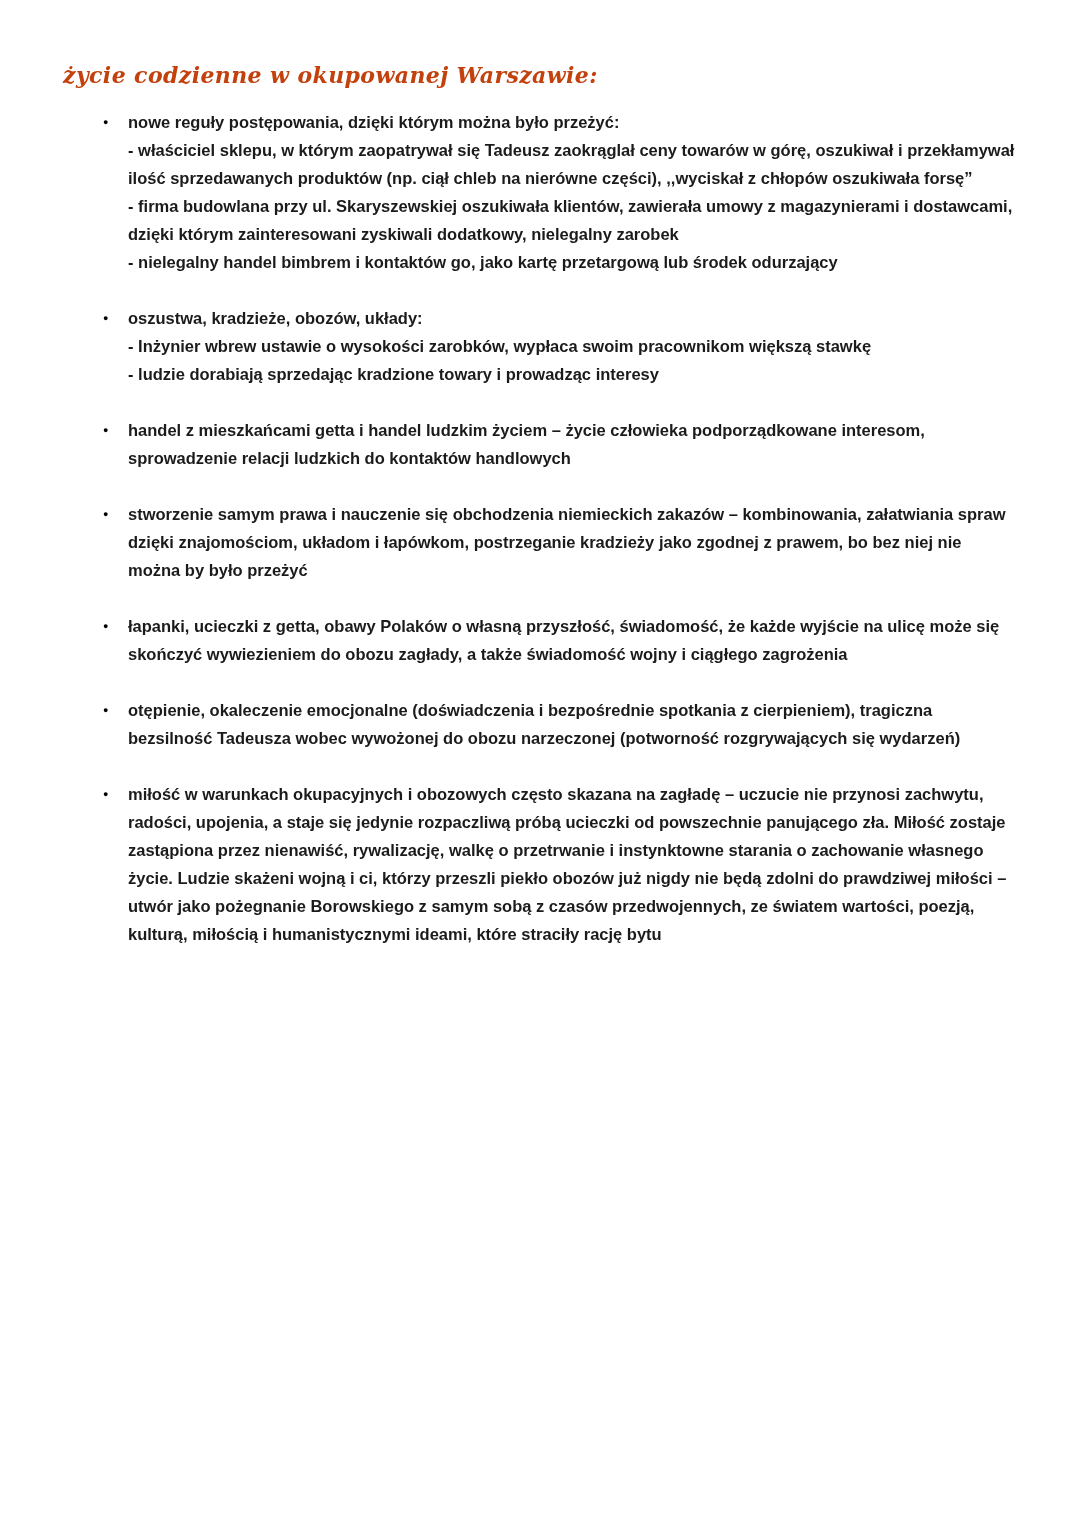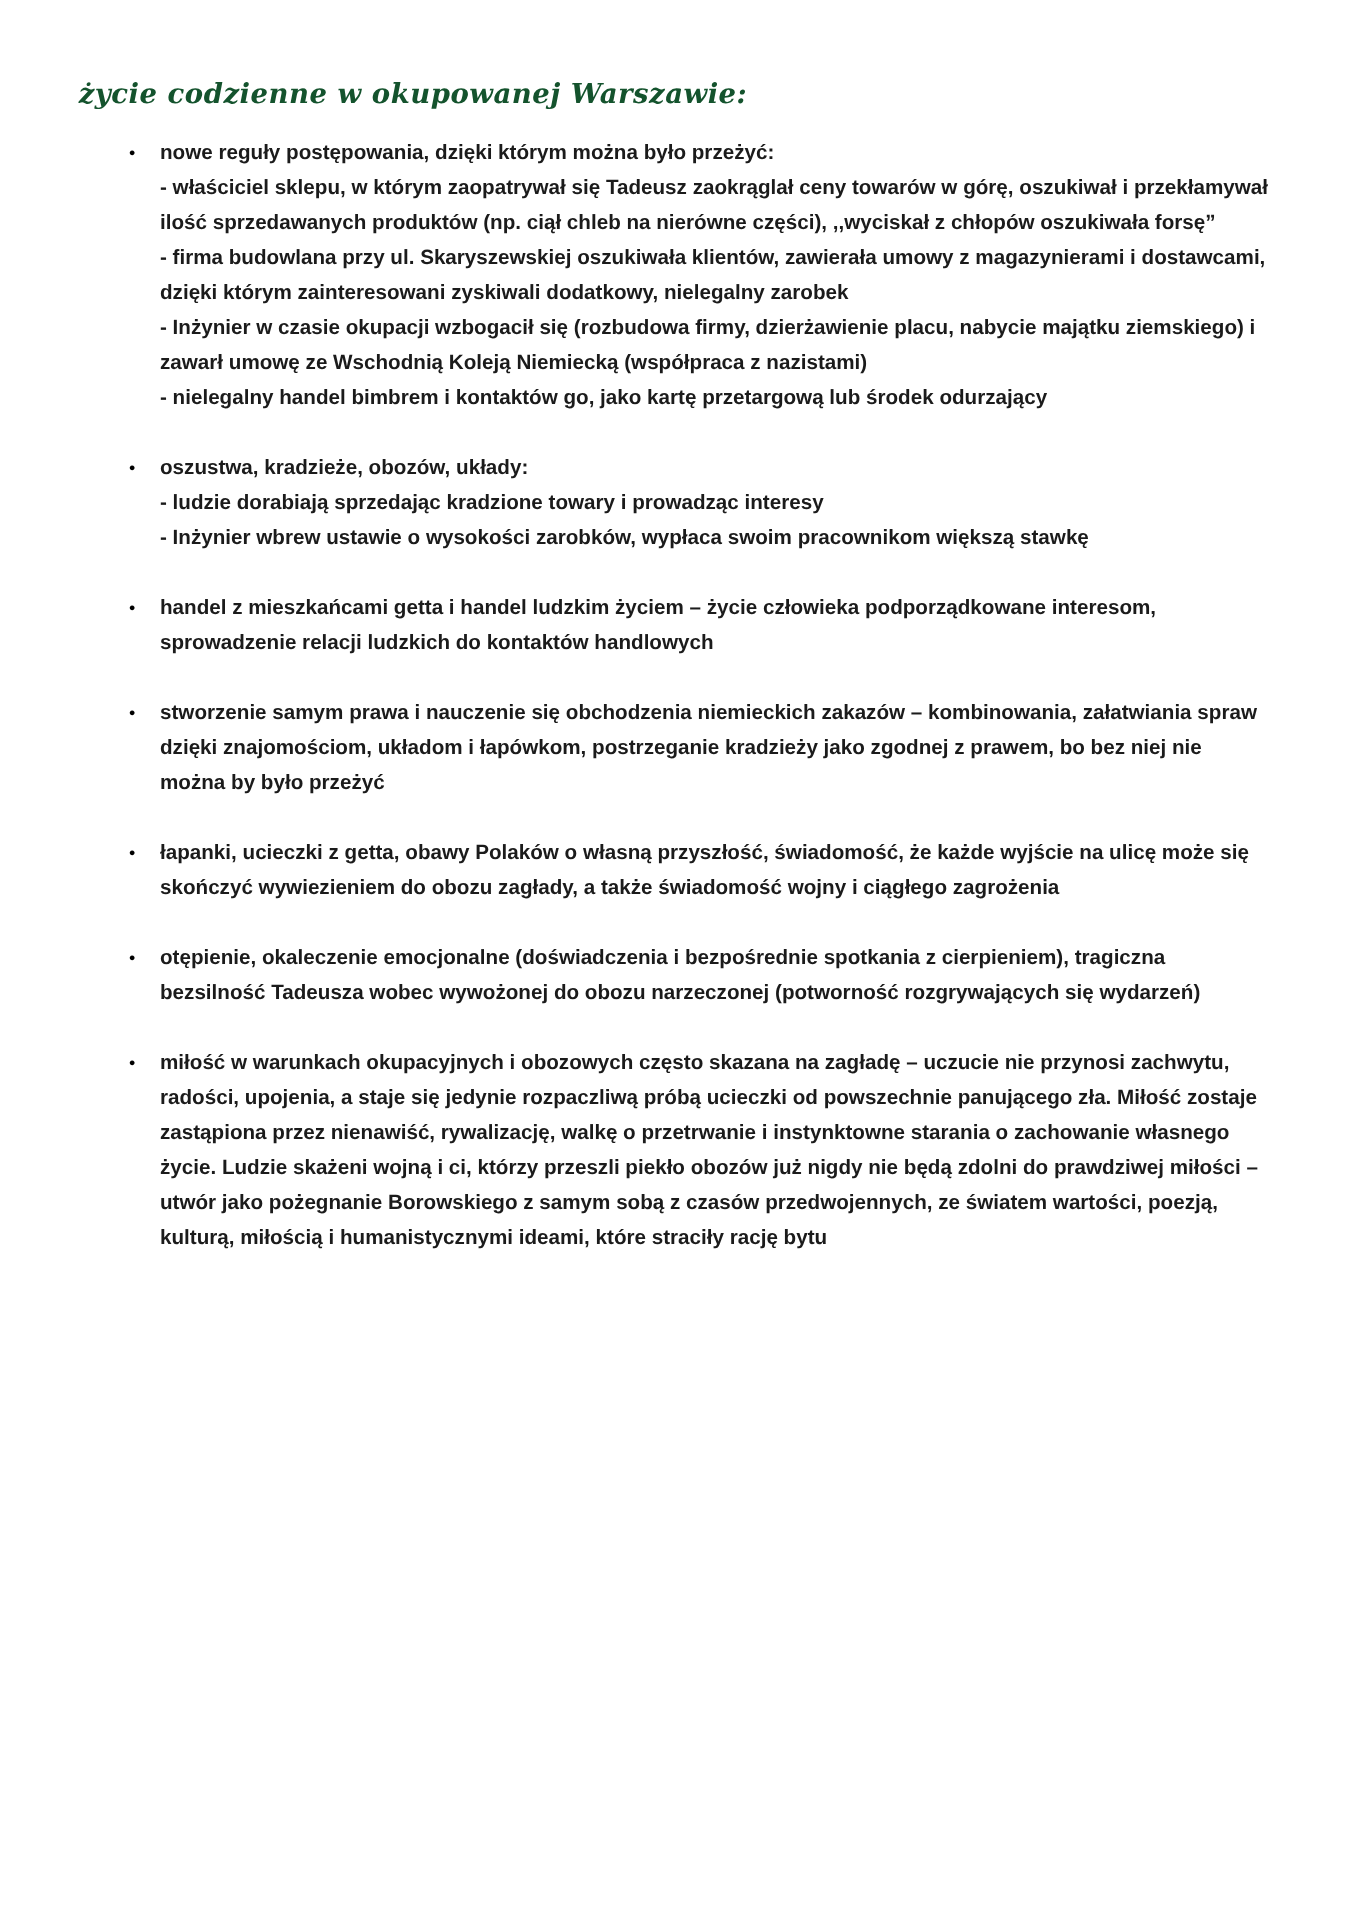--- a/index.html
+++ b/index.html
@@ -19,21 +19,21 @@
     padding: 60px 64px 40px 63px;
     background: #ffffff;
   }
   .doc-title {
     font-family: "DejaVu Serif", serif;
     font-style: italic;
     font-weight: 700;
     font-size: 22px;
     line-height: 30px;
     letter-spacing: 0.4px;
-    color: #14532d;
+    color: #c2410c;
     margin: 0 0 18px 0;
   }
   ul.bullet-list {
     list-style: none;
     margin: 0;
     padding: 0 0 0 40px;
   }
   li.bullet-item {
     display: flex;
     align-items: flex-start;
@@ -62,30 +62,29 @@
 
 <div class="page">
   <h1 class="doc-title">życie codzienne w okupowanej Warszawie:</h1>
   <ul class="bullet-list">
       <li class="bullet-item">
         <span class="bullet-marker">●</span>
         <div class="bullet-content">
           <div class="para"><span class="run bold">nowe reguły postępowania, dzięki którym można było przeżyć:</span></div>
           <div class="para"><span class="run">- właściciel sklepu, w którym zaopatrywał się Tadeusz zaokrąglał ceny towarów w górę, oszukiwał i </span><span class="run bold">przekłamywał ilość sprzedawanych produktów</span><span class="run"> (np. ciął chleb na nierówne części), ,,wyciskał z chłopów oszukiwała forsę”</span></div>
           <div class="para"><span class="run">- firma budowlana przy ul. Skaryszewskiej oszukiwała klientów, zawierała umowy z magazynierami i dostawcami, dzięki którym zainteresowani zyskiwali dodatkowy, </span><span class="run bold">nielegalny zarobek</span></div>
-          <div class="para"><span class="run">- Inżynier w czasie okupacji wzbogacił się (rozbudowa firmy, dzierżawienie placu, nabycie majątku ziemskiego) i zawarł umowę ze Wschodnią Koleją Niemiecką </span><span class="run bold">(współpraca z nazistami)</span></div>
           <div class="para"><span class="run">- </span><span class="run bold">nielegalny handel</span><span class="run"> bimbrem i kontaktów go, jako kartę przetargową lub środek odurzający</span></div>
         </div>
       </li>
       <li class="bullet-item">
         <span class="bullet-marker">●</span>
         <div class="bullet-content">
           <div class="para"><span class="run bold">oszustwa, kradzieże, obozów, układy:</span></div>
+          <div class="para"><span class="run">- Inżynier wbrew ustawie o wysokości zarobków, wypłaca swoim pracownikom większą stawkę</span></div>
           <div class="para"><span class="run">- ludzie dorabiają sprzedając kradzione towary i prowadząc interesy</span></div>
-          <div class="para"><span class="run">- Inżynier wbrew ustawie o wysokości zarobków, wypłaca swoim pracownikom większą stawkę</span></div>
         </div>
       </li>
       <li class="bullet-item">
         <span class="bullet-marker">●</span>
         <div class="bullet-content">
           <div class="para"><span class="run bold">handel z mieszkańcami getta i handel ludzkim życiem</span><span class="run"> – życie człowieka podporządkowane interesom, sprowadzenie relacji ludzkich do kontaktów handlowych</span></div>
         </div>
       </li>
       <li class="bullet-item">
         <span class="bullet-marker">●</span>

